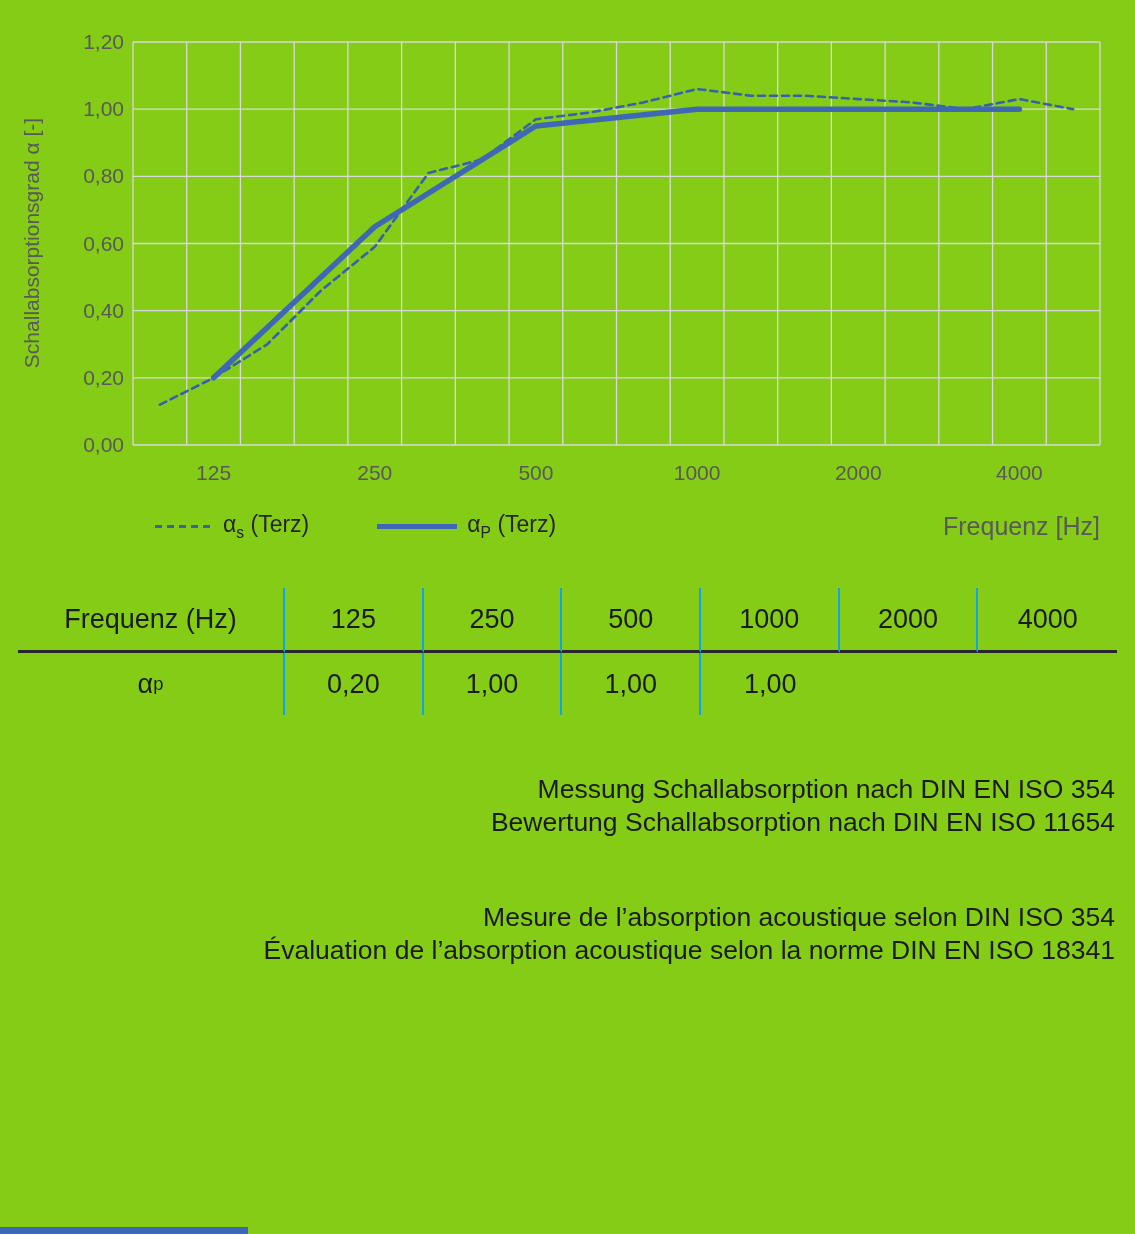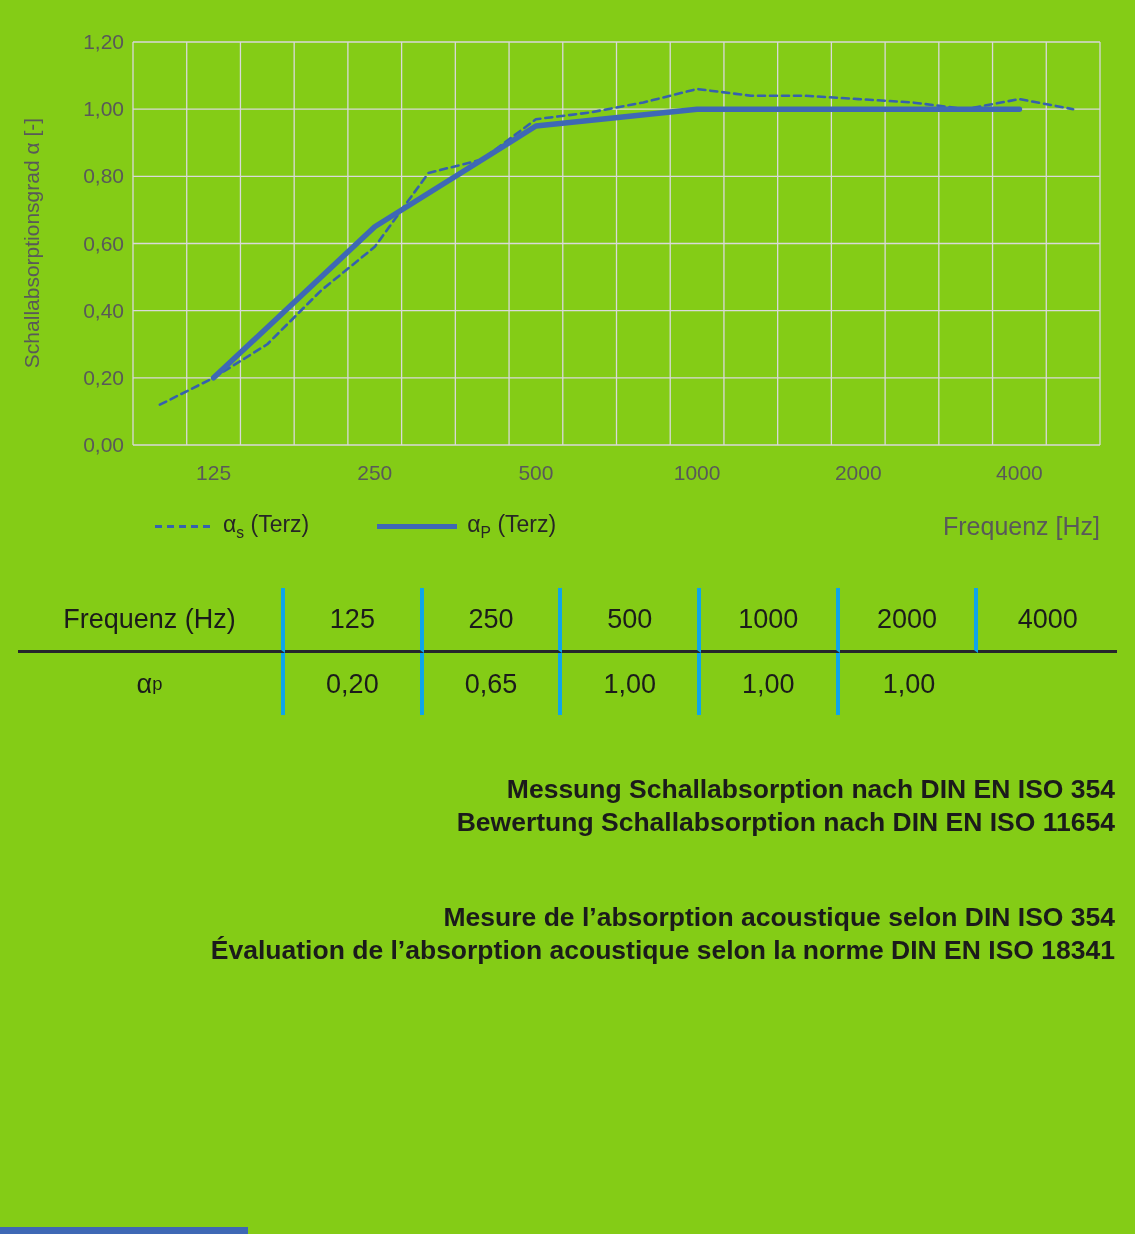--- a/index.html
+++ b/index.html
@@ -30,31 +30,31 @@
   .x-axis-title{margin-left:auto;font-size:25px;color:#595959;white-space:nowrap;}
 
   
   .tbl{
     position:absolute;top:588px;left:18px;right:18px;
     display:grid;grid-template-columns:24.3% repeat(6,1fr);
     font-size:27px;
   }
   .tbl .cell{
     display:flex;align-items:center;justify-content:center;
-    height:62px;border-right:4px solid #0ea5e9;
+    height:62px;border-right:2px solid #0ea5e9;
   }
   .tbl .cell.last{border-right:none;}
   .tbl .cell.hrow{border-bottom:3px solid #26262b;}
   .tbl sub{font-size:68%;}
 
   
   .notes{position:absolute;top:773px;left:20px;right:20px;text-align:right;
     font-size:26.5px;line-height:33px;color:#1b1b1b;}
   .note-block{margin:0 0 62px 0;}
-  .note-block div{white-space:nowrap;font-weight:bold;}
+  .note-block div{white-space:nowrap;}
 
   
   .footer-bar{position:absolute;left:0;bottom:0;width:248px;height:7px;background:var(--solid);}
 </style>
 </head>
 <body>
 
 <div class="page">
 
   <div class="chart-wrap">
@@ -125,21 +125,20 @@
     <div class="cell hrow">500</div>
     <div class="cell hrow">1000</div>
     <div class="cell hrow">2000</div>
     <div class="cell hrow last">4000</div>
 
     <div class="cell">
         <span>α</span>
         <sub>p</sub>
       </div>
     <div class="cell">0,20</div>
-    <div class="cell">0,65</div>
     <div class="cell">1,00</div>
     <div class="cell">1,00</div>
     <div class="cell last">1,00</div>
   </div>
 
   <div class="notes">
     <div class="note-block">
       <div>Messung Schallabsorption nach DIN EN ISO 354</div>
       <div>Bewertung Schallabsorption nach DIN EN ISO 11654</div>
     </div>

